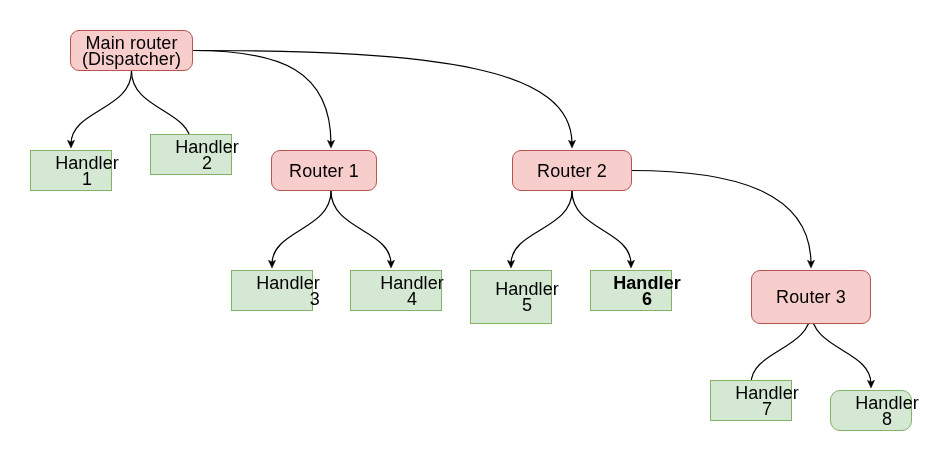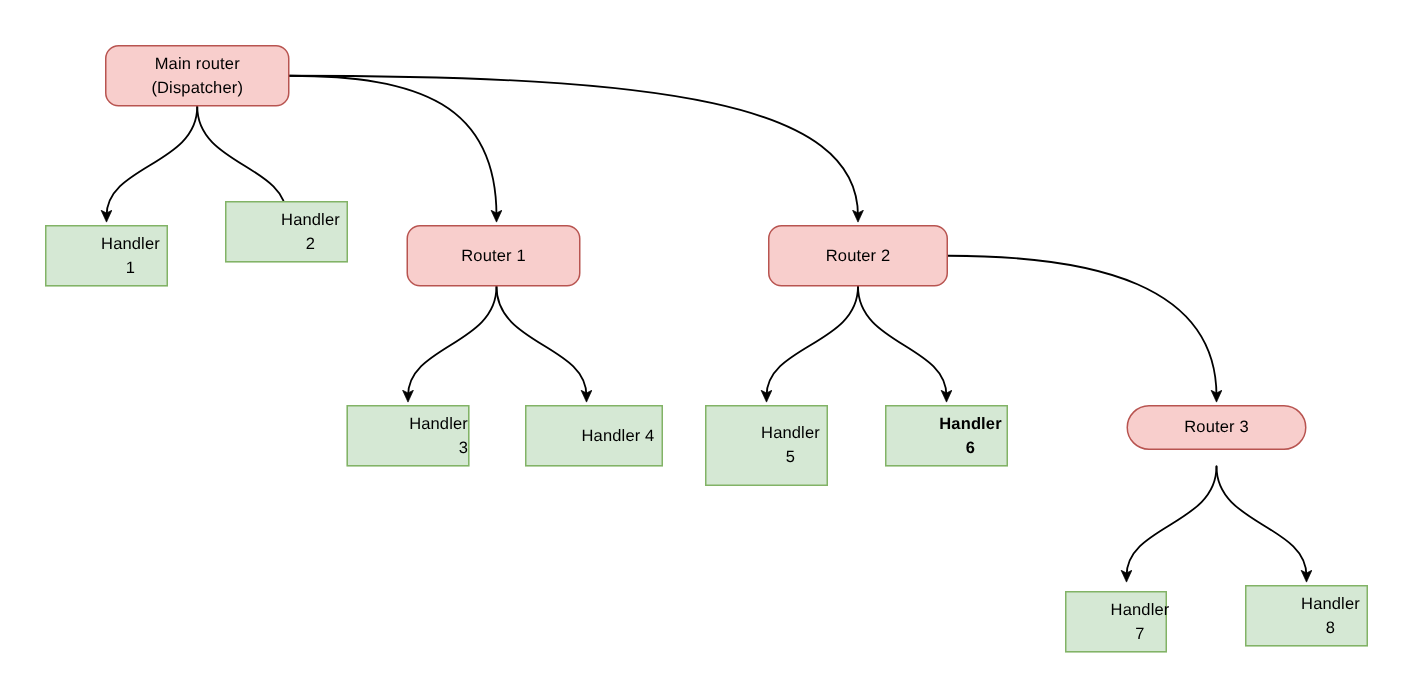--- a/index.html
+++ b/index.html
@@ -23,21 +23,21 @@
     height: 461px;
     pointer-events: none;
   }
   .node {
     position: absolute;
     box-sizing: border-box;
     display: flex;
     align-items: center;
     justify-content: center;
     text-align: center;
-    font-size: 11px;
+    font-size: 18px;
     line-height: 16px;
     color: #000000;
     border-width: 1px;
     border-style: solid;
     white-space: pre-line;
     letter-spacing: 0.1px;
   }
   .node-router {
     background: #f8cecc;
     border-color: #b85450;
@@ -78,24 +78,24 @@
         <path d="M 811 311 C 811 350 751 350 751 384" fill="none" stroke="#000000" stroke-width="1.2" stroke-linecap="round" marker-end="url(#arrowhead)"></path>
         <path d="M 811 311 C 811 350 871 350 871 384" fill="none" stroke="#000000" stroke-width="1.2" stroke-linecap="round" marker-end="url(#arrowhead)"></path>
       </g>
   </svg>
 
   <div id="nodes-layer">
       <div class="node node-router" style="left: 70px; top: 30px; width: 123px; height: 41px;"><span class="node-label">Main router
 (Dispatcher)</span></div>
       <div class="node node-handler" style="left: 30px; top: 150px; width: 82px; height: 41px;"><span class="node-label">Handler 1</span></div>
       <div class="node node-handler" style="left: 150px; top: 134px; width: 82px; height: 41px;"><span class="node-label">Handler 2</span></div>
-      <div class="node node-router" style="left: 271px; top: 150px; width: 116px; height: 41px;"><span class="node-label">Router 1</span></div>
+      <div class="node node-router" style="left: 271px; top: 150px; width: 106px; height: 41px;"><span class="node-label">Router 1</span></div>
       <div class="node node-router" style="left: 512px; top: 150px; width: 120px; height: 41px; align-items: center;"><span class="node-label">Router 2</span></div>
       <div class="node node-handler" style="left: 231px; top: 270px; width: 82px; height: 41px; text-align: right;"><span class="node-label">Handler 3</span></div>
       <div class="node node-handler" style="left: 350px; top: 270px; width: 92px; height: 41px;"><span class="node-label">Handler 4</span></div>
       <div class="node node-handler" style="left: 470px; top: 270px; width: 82px; height: 54px;"><span class="node-label">Handler 5</span></div>
       <div class="node node-handler" style="left: 590px; top: 270px; width: 82px; height: 41px; font-weight: bold;"><span class="node-label">Handler 6</span></div>
-      <div class="node node-router" style="left: 751px; top: 270px; width: 120px; height: 30px; border-radius: 18px;"><span class="node-label">Router 3</span></div>
-      <div class="node node-handler" style="left: 710px; top: 394px; width: 68px; height: 41px;"><span class="node-label">Handler 7</span></div>
-      <div class="node node-handler" style="left: 830px; top: 390px; width: 82px; height: 41px;"><span class="node-label">Handler 8</span></div>
+      <div class="node node-router" style="left: 751px; top: 270px; width: 120px; height: 54px;"><span class="node-label">Router 3</span></div>
+      <div class="node node-handler" style="left: 710px; top: 380px; width: 82px; height: 41px;"><span class="node-label">Handler 7</span></div>
+      <div class="node node-handler" style="left: 830px; top: 390px; width: 82px; height: 41px; border-radius: 10px;"><span class="node-label">Handler 8</span></div>
     </div>
 
 </div>
 
 </body></html>

